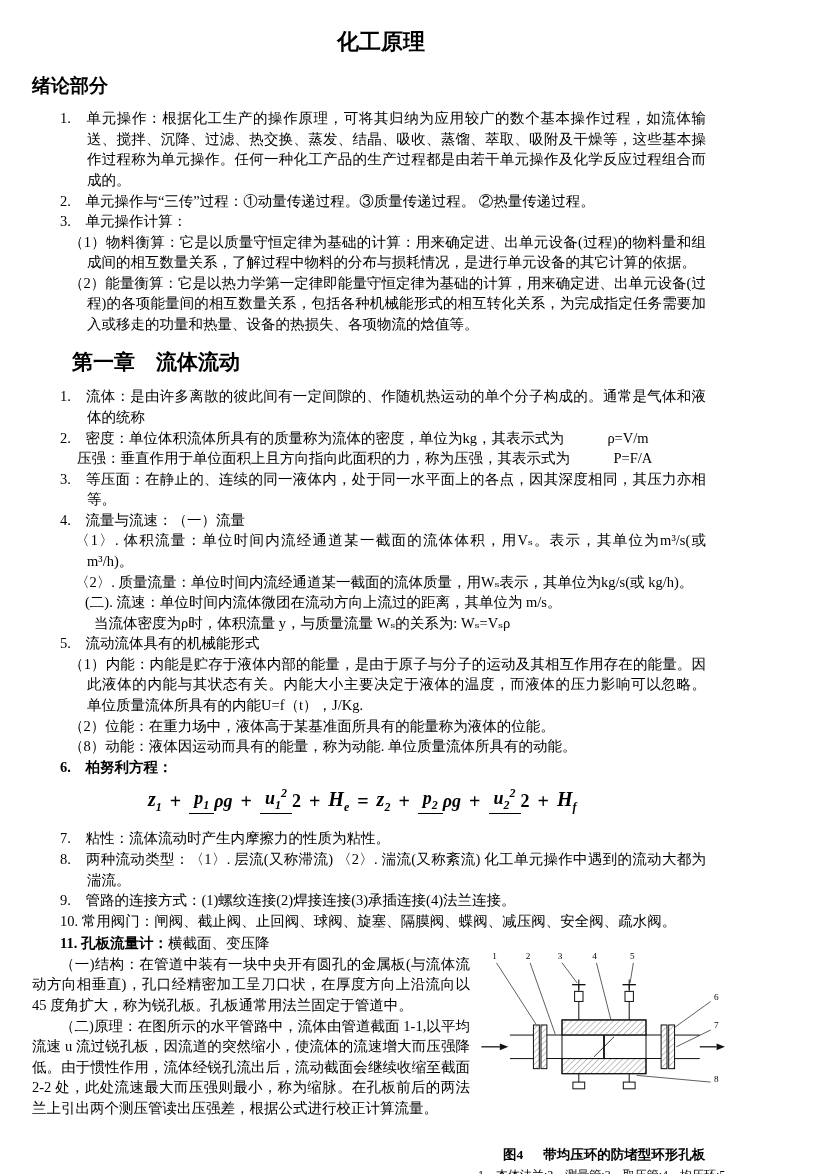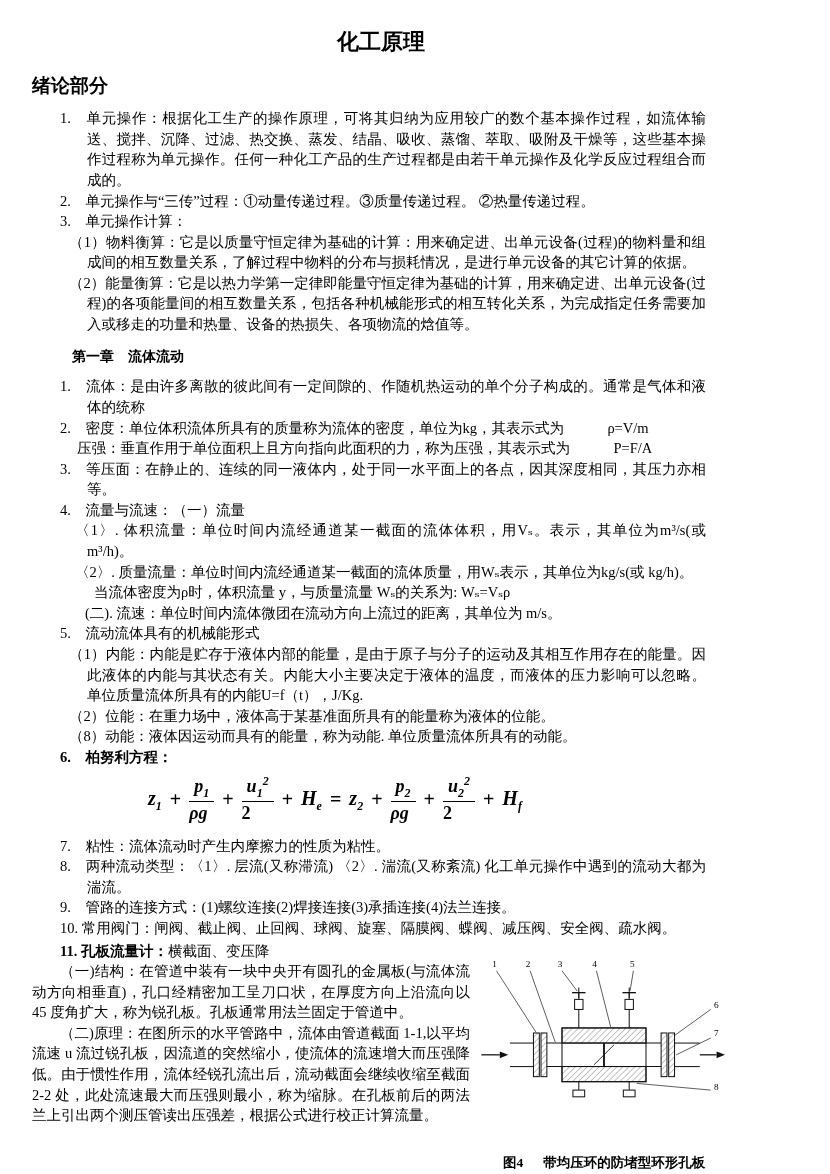--- a/index.html
+++ b/index.html
@@ -5,36 +5,36 @@
   html,body{margin:0;padding:0;}
   body{
     width:830px;height:1174px;overflow:hidden;background:#fff;color:#000;
     font-family:"Liberation Serif","DejaVu Serif",serif;
     font-size:14.5px;line-height:1.42;
   }
   .page{position:relative;width:760px;height:1174px;box-sizing:border-box;padding:20px 30px 0 32px;}
   .upper{margin-right:24px;}
   .doc-title{text-align:center;font-size:22px;font-weight:bold;margin:6px 0 16px 0;}
   .h-intro{font-family:"Liberation Sans","DejaVu Sans",sans-serif;font-size:19px;font-weight:bold;margin:8px 0 8px 0;}
-  .h-ch{font-family:"Liberation Sans","DejaVu Sans",sans-serif;font-size:14px;font-weight:bold;margin:12px 0 10px 40px;}
+  .h-ch{font-family:"Liberation Sans","DejaVu Sans",sans-serif;font-size:21px;font-weight:bold;margin:12px 0 10px 40px;}
   p.item{margin:0;text-align:justify;}
   p.noj{text-align:left;}
   .lvl1{padding-left:55px;text-indent:-27px;}
   .sub{padding-left:55px;text-indent:-18px;}
   .sub2{padding-left:55px;text-indent:-12px;}
   .cont{padding-left:53px;}
   .cont2{padding-left:62px;}
   .cont3{padding-left:45px;}
   .b{font-weight:bold;}
   
   .formula{display:flex;align-items:center;gap:8px;margin:8px 0 12px 116px;
     font-size:20px;font-weight:bold;}
   .formula .vi{font-style:italic;}
   .formula .op{font-style:normal;font-weight:bold;}
-  .frac{display:inline-flex;flex-direction:column;line-height:1.12;font-size:18px;}
+  .frac{display:inline-flex;flex-direction:row;align-items:center;line-height:1.12;font-size:18px;}
   .frac .num{border-bottom:1.6px solid #000;padding:0 5px 1px 5px;}
   .frac .den{padding-top:1px;}
   .formula sub{font-size:12px;}
   .formula sup{font-size:12px;}
   
   .twocol{display:flex;gap:8px;margin-top:2px;}
   .col-text{width:438px;flex:none;}
   .col-fig{flex:1;min-width:0;}
   .fig-sub{text-indent:28px;}
   .i11-line{text-indent:28px;margin-bottom:1px;}
@@ -62,22 +62,22 @@
 
     <h2 class="h-ch">第一章　流体流动</h2>
 
     <p class="item lvl1">1.　流体：是由许多离散的彼此间有一定间隙的、作随机热运动的单个分子构成的。通常是气体和液体的统称</p>
     <p class="item lvl1 noj">2.　密度：单位体积流体所具有的质量称为流体的密度，单位为kg，其表示式为　　　ρ=V/m</p>
     <p class="item cont3 noj">压强：垂直作用于单位面积上且方向指向此面积的力，称为压强，其表示式为　　　P=F/A</p>
     <p class="item lvl1">3.　等压面：在静止的、连续的同一液体内，处于同一水平面上的各点，因其深度相同，其压力亦相等。</p>
     <p class="item lvl1">4.　流量与流速：（一）流量</p>
     <p class="item sub2">〈1〉. 体积流量：单位时间内流经通道某一截面的流体体积，用Vₛ。表示，其单位为m³/s(或 m³/h)。</p>
     <p class="item sub2">〈2〉. 质量流量：单位时间内流经通道某一截面的流体质量，用Wₛ表示，其单位为kg/s(或 kg/h)。</p>
+    <p class="item cont">(二). 流速：单位时间内流体微团在流动方向上流过的距离，其单位为 m/s。</p>
     <p class="item cont2 noj">当流体密度为ρ时，体积流量 y，与质量流量 Wₛ的关系为: Wₛ=Vₛρ</p>
-    <p class="item cont">(二). 流速：单位时间内流体微团在流动方向上流过的距离，其单位为 m/s。</p>
     <p class="item lvl1">5.　流动流体具有的机械能形式</p>
     <p class="item sub">（1）内能：内能是贮存于液体内部的能量，是由于原子与分子的运动及其相互作用存在的能量。因此液体的内能与其状态有关。内能大小主要决定于液体的温度，而液体的压力影响可以忽略。　　单位质量流体所具有的内能U=f（t），J/Kg.</p>
     <p class="item sub">（2）位能：在重力场中，液体高于某基准面所具有的能量称为液体的位能。</p>
     <p class="item sub">（8）动能：液体因运动而具有的能量，称为动能. 单位质量流体所具有的动能。</p>
     <p class="item lvl1"><b class="b">6.　柏努利方程：</b></p>
 
     <div class="formula">
       <span class="vi"><span>z</span><sub>1</sub></span>
       <span class="op">+</span>
       <span class="frac">

